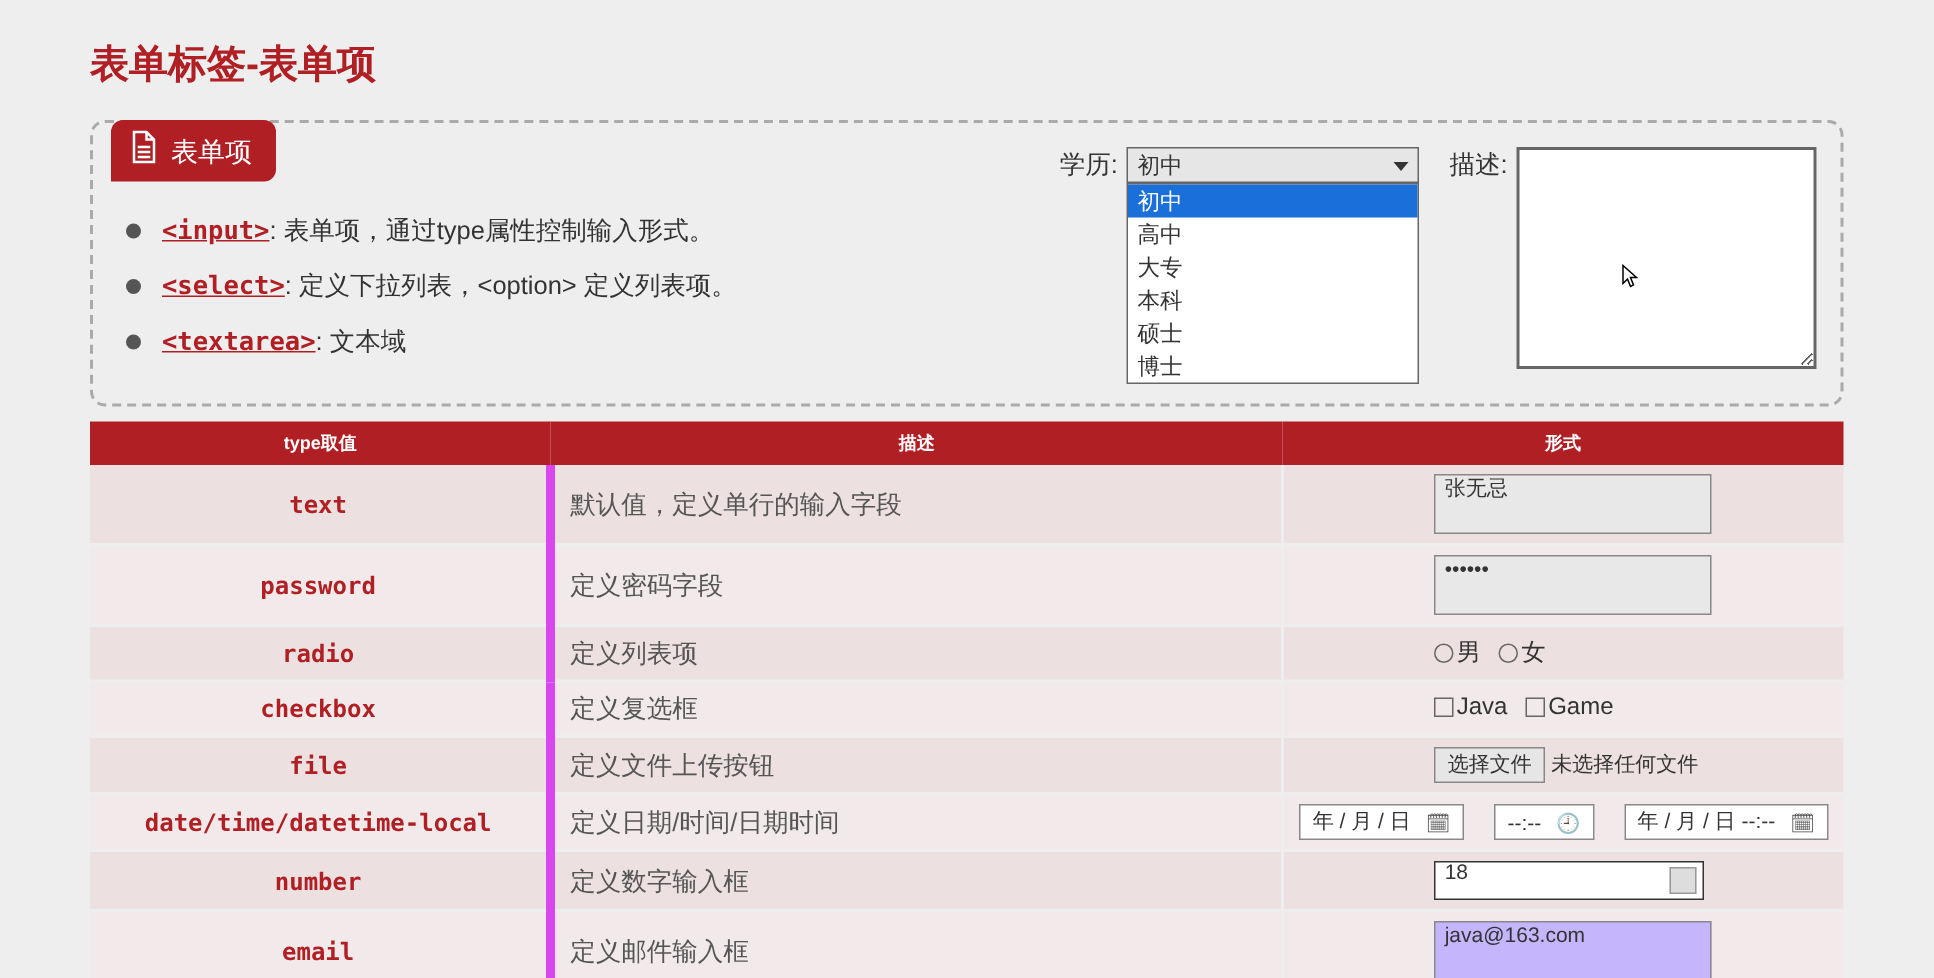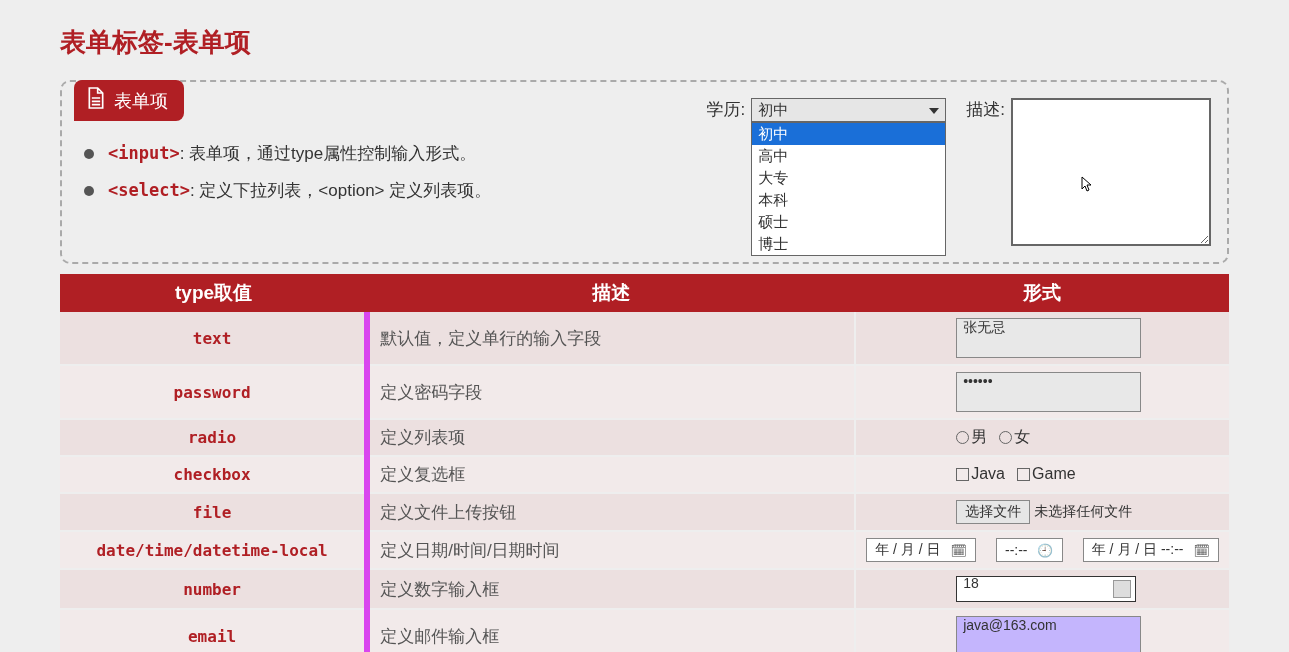--- a/index.html
+++ b/index.html
@@ -49,21 +49,21 @@
   .panel-left .bullet-row {
     display: flex;
     align-items: center;
     gap: 14px;
     margin: 14px 6px;
     font-size: 17px;
   }
   .dot {
     width: 10px; height: 10px; border-radius: 50%; background:#555; flex-shrink:0;
   }
-  .code { color: #b01f24; font-family: Consolas, monospace; font-weight: bold; }
+  .code { color: #b01f24; font-family: Consolas, monospace; font-weight: bold; text-decoration: underline; }
   .panel-right {
     display: flex;
     gap: 20px;
     align-items: flex-start;
   }
   .form-group { display:flex; align-items:flex-start; gap:6px; }
   .form-group label { font-size:17px; }
   .select-wrap { position: relative; }
   .select-box {
     border: 1px solid #666;
@@ -111,21 +111,21 @@
     pointer-events:none;
   }
   
   table {
     width: 100%;
     border-collapse: collapse;
   }
   thead th {
     background: #b01f24;
     color: #fff;
-    font-size: 19px;
+    font-size: 12px;
     font-weight: bold;
     padding: 6px 4px;
     text-align: center;
   }
   tbody td {
     padding: 6px 10px;
     border-bottom: 2px solid #eee;
     vertical-align: middle;
     height: 35px;
   }
@@ -206,20 +206,26 @@
     <div class="bullet-row">
       <span class="dot"></span>
       <span>
         <span class="code">&lt;input&gt;</span><span>: 表单项，通过type属性控制输入形式。</span>
       </span>
     </div>
     <div class="bullet-row">
       <span class="dot"></span>
       <span>
         <span class="code">&lt;select&gt;</span><span>: 定义下拉列表，&lt;option&gt; 定义列表项。</span>
+      </span>
+    </div>
+    <div class="bullet-row">
+      <span class="dot"></span>
+      <span>
+        <span class="code">&lt;textarea&gt;</span><span>: 文本域</span>
       </span>
     </div>
   </div>
 
   <div class="panel-right">
     <div class="form-group">
       <label>学历:</label>
       <div class="select-wrap">
         <div class="select-box">初中</div>
         <div class="dropdown">

